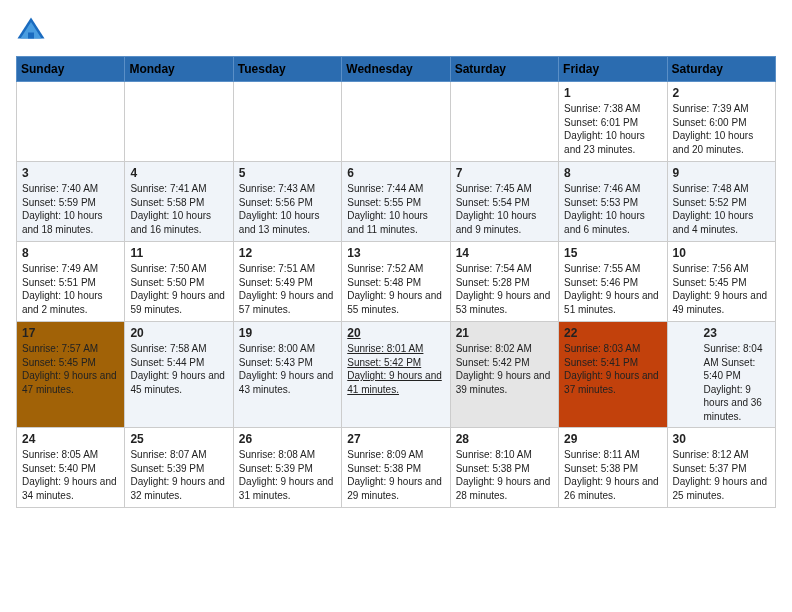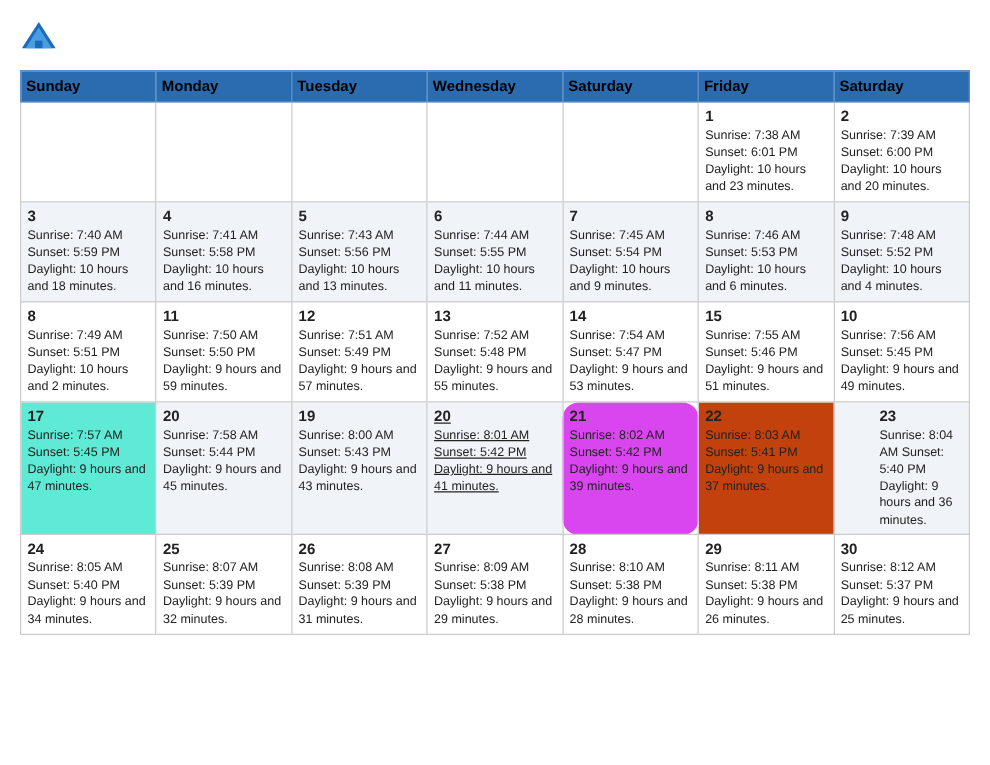--- a/index.html
+++ b/index.html
@@ -199,38 +199,38 @@
         </td>
         <td>
           <span class="day-num">13</span>
           <div class="cell-info">Sunrise: 7:52 AM
 Sunset: 5:48 PM
 Daylight: 9 hours and 55 minutes.</div>
         </td>
         <td>
           <span class="day-num">14</span>
           <div class="cell-info">Sunrise: 7:54 AM
-Sunset: 5:47 PM
+Sunset: 5:28 PM
 Daylight: 9 hours and 53 minutes.</div>
         </td>
         <td>
           <span class="day-num">15</span>
           <div class="cell-info">Sunrise: 7:55 AM
 Sunset: 5:46 PM
 Daylight: 9 hours and 51 minutes.</div>
         </td>
         <td>
           <span class="day-num">10</span>
           <div class="cell-info">Sunrise: 7:56 AM
 Sunset: 5:45 PM
 Daylight: 9 hours and 49 minutes.</div>
         </td>
       </tr>
       <tr>
-        <td style="background: #5eead4;">
+        <td style="background: #a16207;">
           <span class="day-num">17</span>
           <div class="cell-info">Sunrise: 7:57 AM
 Sunset: 5:45 PM
 Daylight: 9 hours and 47 minutes.</div>
         </td>
         <td style="background: rgb(240, 244, 249);">
           <span class="day-num">20</span>
           <div class="cell-info">Sunrise: 7:58 AM
 Sunset: 5:44 PM
 Daylight: 9 hours and 45 minutes.</div>
@@ -240,21 +240,21 @@
           <div class="cell-info">Sunrise: 8:00 AM
 Sunset: 5:43 PM
 Daylight: 9 hours and 43 minutes.</div>
         </td>
         <td style="background: rgb(240, 244, 249); text-decoration: underline;">
           <span class="day-num">20</span>
           <div class="cell-info">Sunrise: 8:01 AM
 Sunset: 5:42 PM
 Daylight: 9 hours and 41 minutes.</div>
         </td>
-        <td style="background: #d946ef; border-radius: 13px;">
+        <td style="background: #e5e5e5;">
           <span class="day-num">21</span>
           <div class="cell-info">Sunrise: 8:02 AM
 Sunset: 5:42 PM
 Daylight: 9 hours and 39 minutes.</div>
         </td>
         <td style="background: #c2410c;">
           <span class="day-num">22</span>
           <div class="cell-info">Sunrise: 8:03 AM
 Sunset: 5:41 PM
 Daylight: 9 hours and 37 minutes.</div>

